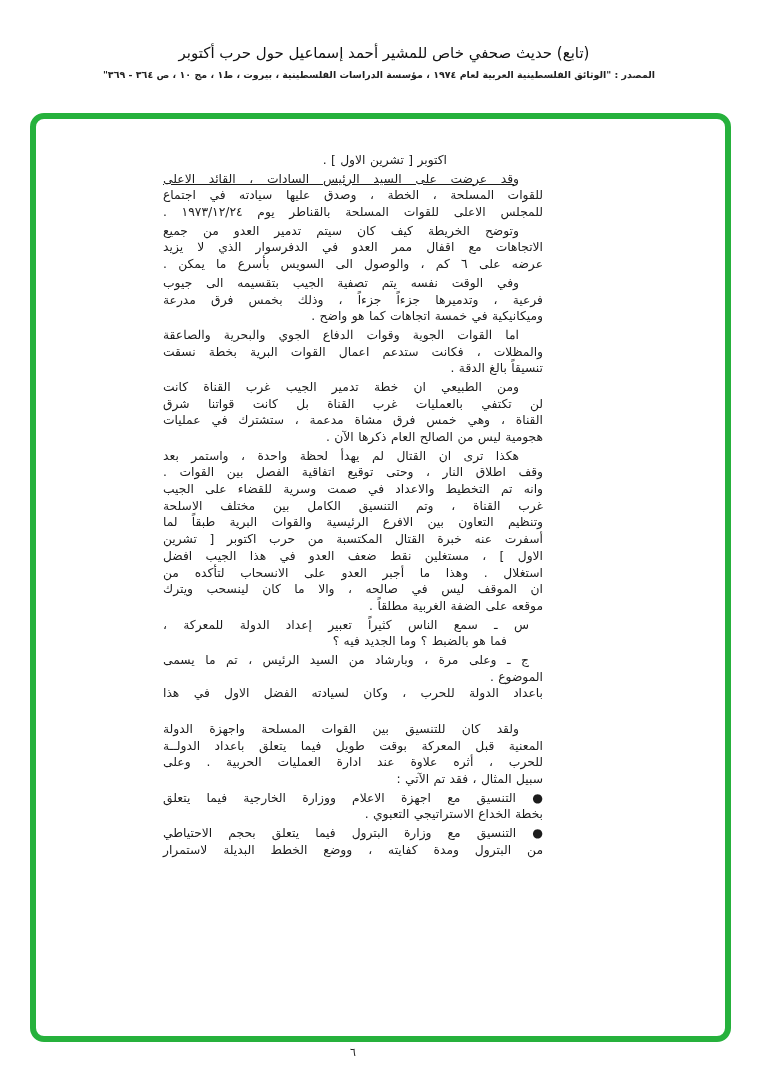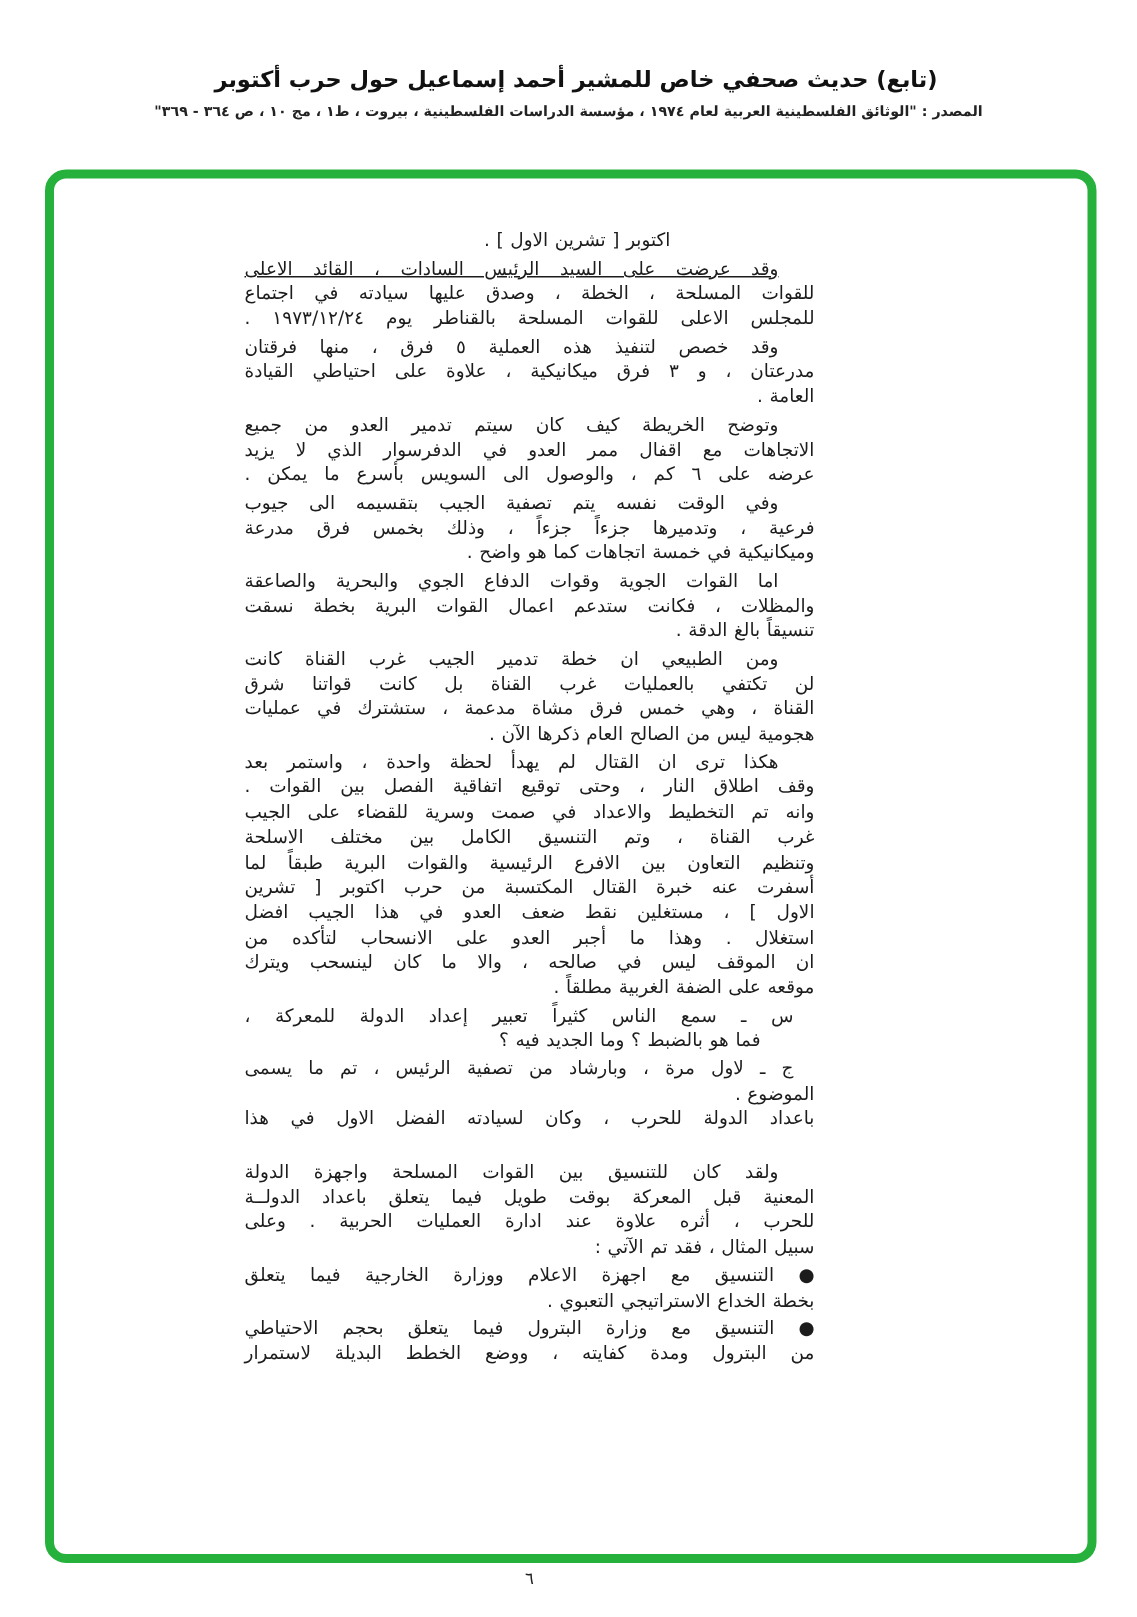--- a/index.html
+++ b/index.html
@@ -12,21 +12,21 @@
     overflow: hidden;
   }
   .doc-header {
     position: absolute;
     top: 44px; left: 0; right: 0;
     direction: rtl;
     text-align: center;
   }
   .doc-title {
     font-size: 15px;
-    font-weight: bold;
+    font-weight: normal;
     color: #111;
     padding-left: 10px;
   }
   .doc-source {
     margin-top: 7px;
     font-size: 9.5px;
     font-weight: bold;
     color: #222;
     letter-spacing: 0px;
   }
@@ -84,25 +84,20 @@
 <div class="text-column" id="text-column">
     <div class="para">
       <div class="ln s" style="padding-right: 96px;">اكتوبر [ تشرين الاول ] .</div>
     </div>
     <div class="para">
       <div class="ln j" style="padding-right: 24px; text-decoration: underline;">وقد عرضت على السيد الرئيس السادات ، القائد الاعلى</div>
       <div class="ln j">للقوات المسلحة ، الخطة ، وصدق عليها سيادته في اجتماع</div>
       <div class="ln j">للمجلس الاعلى للقوات المسلحة بالقناطر يوم ١٩٧٣/١٢/٢٤ .</div>
     </div>
     <div class="para">
-      <div class="ln j" style="padding-right: 24px;">وقد خصص لتنفيذ هذه العملية ٥ فرق ، منها فرقتان</div>
-      <div class="ln j">مدرعتان ، و ٣ فرق ميكانيكية ، علاوة على احتياطي القيادة</div>
-      <div class="ln s">العامة .</div>
-    </div>
-    <div class="para">
       <div class="ln j" style="padding-right: 24px;">وتوضح الخريطة كيف كان سيتم تدمير العدو من جميع</div>
       <div class="ln j">الاتجاهات مع اقفال ممر العدو في الدفرسوار الذي لا يزيد</div>
       <div class="ln j">عرضه على ٦ كم ، والوصول الى السويس بأسرع ما يمكن .</div>
     </div>
     <div class="para">
       <div class="ln j" style="padding-right: 24px;">وفي الوقت نفسه يتم تصفية الجيب بتقسيمه الى جيوب</div>
       <div class="ln j">فرعية ، وتدميرها جزءاً جزءاً ، وذلك بخمس فرق مدرعة</div>
       <div class="ln s">وميكانيكية في خمسة اتجاهات كما هو واضح .</div>
     </div>
     <div class="para">
@@ -126,21 +121,21 @@
       <div class="ln j">الاول ] ، مستغلين نقط ضعف العدو في هذا الجيب افضل</div>
       <div class="ln j">استغلال . وهذا ما أجبر العدو على الانسحاب لتأكده من</div>
       <div class="ln j">ان الموقف ليس في صالحه ، والا ما كان لينسحب ويترك</div>
       <div class="ln s">موقعه على الضفة الغربية مطلقاً .</div>
     </div>
     <div class="para">
       <div class="ln j" style="padding-right: 14px;">س ـ سمع الناس كثيراً تعبير إعداد الدولة للمعركة ،</div>
       <div class="ln s" style="padding-right: 36px;">فما هو بالضبط ؟ وما الجديد فيه ؟</div>
     </div>
     <div class="para">
-      <div class="ln j" style="padding-right: 14px;">ج ـ لاول مرة ، وبارشاد من تصفية الرئيس ، تم ما يسمى</div>
+      <div class="ln j" style="padding-right: 14px;">ج ـ وعلى مرة ، وبارشاد من السيد الرئيس ، تم ما يسمى</div>
       <div class="ln s">الموضوع .</div>
       <div class="ln j">باعداد الدولة للحرب ، وكان لسيادته الفضل الاول في هذا</div>
     </div>
     <div class="para">
       <div class="ln j" style="padding-right: 24px; margin-top: 19px;">ولقد كان للتنسيق بين القوات المسلحة واجهزة الدولة</div>
       <div class="ln j">المعنية قبل المعركة بوقت طويل فيما يتعلق باعداد الدولــة</div>
       <div class="ln j">للحرب ، أثره علاوة عند ادارة العمليات الحربية . وعلى</div>
       <div class="ln s">سبيل المثال ، فقد تم الآتي :</div>
     </div>
     <div class="para">

